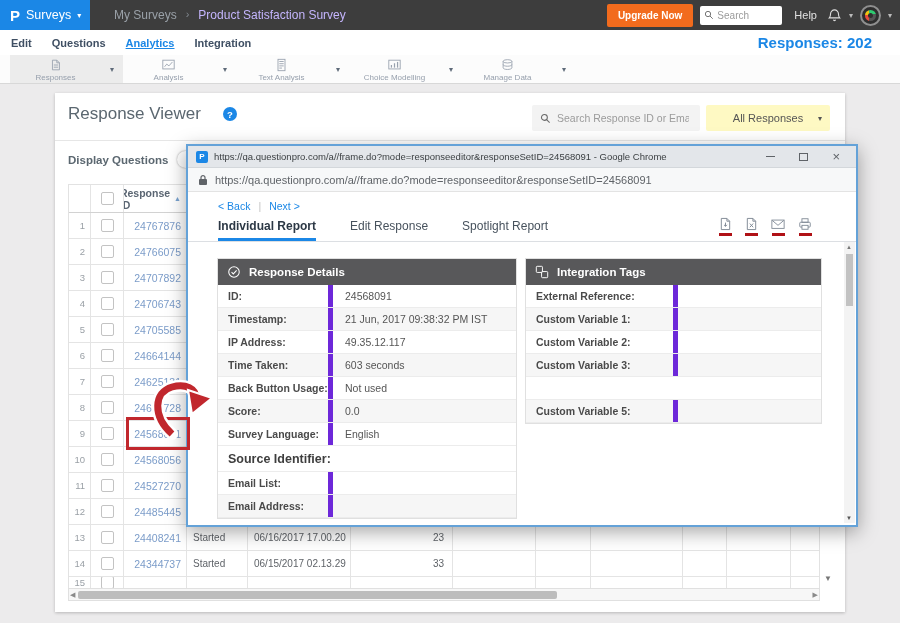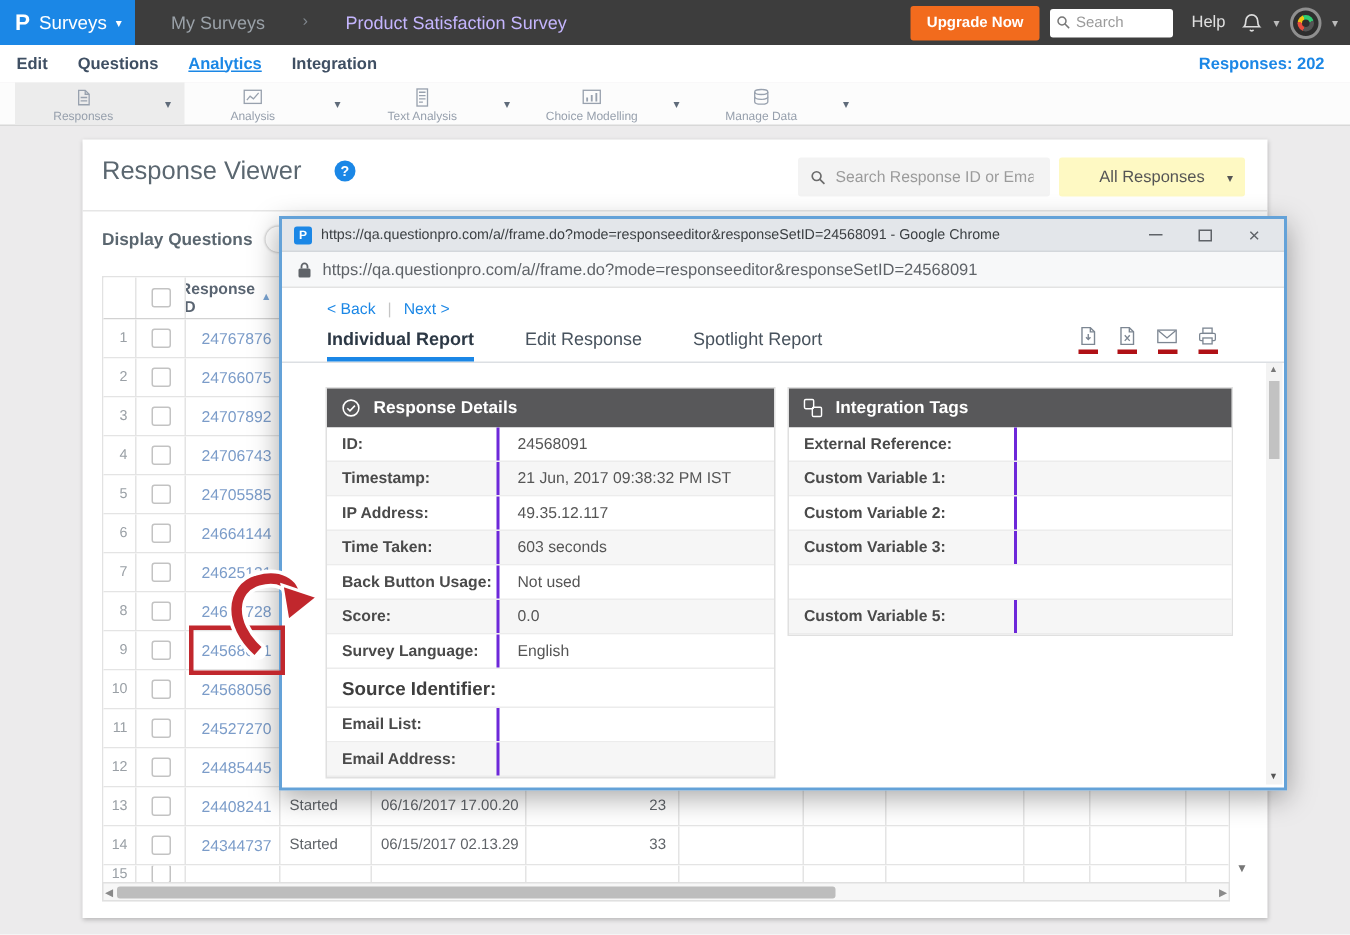--- a/index.html
+++ b/index.html
@@ -6,40 +6,40 @@
 html,body{width:900px;height:623px}
 body{font-family:"Liberation Sans",sans-serif;background:#ecebec;position:relative;overflow:hidden}
 .stage{position:absolute;left:0;top:0;width:900px;height:623px}
 
 
 .topbar{position:absolute;left:0;top:0;width:900px;height:30px;background:#3d3d3d;display:flex;align-items:center;z-index:5}
 .logo-block{width:90px;height:30px;background:#1b87e6;display:flex;align-items:center;padding-left:10px;gap:6px;cursor:pointer}
 .logo-p{color:#fff;font-weight:bold;font-size:15px;line-height:1}
 .logo-product{color:#fff;font-size:12.5px}
 .caret{font-size:8px;color:#fff}
-.breadcrumb{display:flex;align-items:flex-start;gap:25px;margin-left:24px;font-size:12px}
+.breadcrumb{display:flex;align-items:flex-start;gap:9px;margin-left:24px;font-size:12px}
 .bc-parent{color:#9aa1a8}
 .bc-sep{color:#80878e;font-size:11px}
 .bc-current{color:#c4b5fd}
 .topbar-right{margin-left:auto;display:flex;align-items:center;gap:7px;padding-right:8px}
 .upgrade{background:#f26b1d;color:#fff;border:none;font-size:10px;font-weight:bold;padding:6px 11px;border-radius:2px;font-family:inherit;cursor:pointer}
 .top-search{width:82px;height:19px;background:#fff;border-radius:2px;display:flex;align-items:center;padding:0 4px;gap:3px}
 .top-search input{border:none;outline:none;width:60px;font-size:10px;color:#444;background:transparent;font-family:inherit}
 input::placeholder{color:#9b9b9b}
 .help{color:#e0e0e0;font-size:11px;margin:0 3px 0 5px;cursor:pointer}
 .tb-caret{color:#bbb;font-size:8px}
 .avatar{width:21px;height:21px;border-radius:50%;background:#2e2e2e;border:2px solid #8f8f8f;position:relative;display:block;cursor:pointer}
 .gauge{position:absolute;left:3px;top:3px;width:11px;height:11px;border-radius:50%;background:conic-gradient(from 200deg,#e84c3d 0 80deg,#f1c40f 80deg 140deg,#2ecc71 140deg 230deg,#555 230deg 360deg)}
 .gauge::after{content:"";position:absolute;left:3px;top:3px;width:5px;height:5px;border-radius:50%;background:#2e2e2e}
 
 
 .subnav{position:absolute;left:0;top:30px;width:900px;height:25px;background:#fff;display:flex;align-items:center;gap:20px;padding-left:11px;font-size:11px;font-weight:bold;z-index:4}
 .nav-item{color:#3f4f63;cursor:pointer}
 .nav-item.active{color:#1b87e6;text-decoration:underline}
-.responses-count{margin-left:auto;padding-right:17px;color:#1b87e6;font-size:11px}
+.responses-count{margin-left:auto;padding-right:28px;color:#1b87e6;font-size:15px}
 
 
 .toolbar{position:absolute;left:0;top:55px;width:900px;height:29px;background:#fcfcfc;border-bottom:1px solid #d8d8d8;display:flex;padding-left:10px;z-index:4}
 .tool-group{width:113px;display:flex;align-items:center;cursor:pointer}
 .tool-group.active{background:#ececec}
 .tool-main{flex:1;display:flex;flex-direction:column;align-items:center;justify-content:center;gap:1px;padding-top:2px}
 .tool-label{font-size:8px;color:#97a0ad;white-space:nowrap}
 .tool-caret{width:22px;text-align:center;font-size:8px;color:#5f6b7a}
 
 
@@ -99,21 +99,21 @@
 .picon{display:flex;flex-direction:column;align-items:center;gap:2px;cursor:pointer}
 .redbar{width:13px;height:3px;background:#b01116}
 
 .panel{position:absolute;border:1px solid #e0e0e0;background:#fff}
 .panel.rd{left:29px;top:112px;width:300px}
 .panel.it{left:337px;top:112px;width:297px}
 .phead{height:26px;background:#58585a;color:#fff;display:flex;align-items:center;gap:8px;padding-left:9px;font-size:11.5px;font-weight:bold}
 .prow{display:flex;height:23px;border-bottom:1px solid #ececec;font-size:10.5px;background:#fff}
 .rd-rows .prow:nth-child(even),.it-rows .prow:nth-child(even){background:#f6f6f6}
 .email-rows .prow:nth-child(2){background:#f6f6f6}
-.plabel{width:115px;padding-left:10px;font-weight:bold;color:#4a4a4a;border-right:2px solid #6d28d9;display:flex;align-items:center}
+.plabel{width:115px;padding-left:10px;font-weight:bold;color:#4a4a4a;border-right:5px solid #6d28d9;display:flex;align-items:center}
 .it .plabel{width:152px}
 .pvalue{flex:1;padding-left:12px;color:#555;display:flex;align-items:center}
 .si-row{height:26px;display:flex;align-items:center;padding-left:10px;font-size:12.5px;font-weight:bold;color:#3e3e3e;border-bottom:1px solid #ececec;background:#fff}
 .pscroll{position:absolute;right:1px;top:96px;width:11px;height:281px;background:#f3f3f3}
 .ps-up{position:absolute;top:2px;left:2px;font-size:6px;color:#777;cursor:pointer}
 .ps-thumb{position:absolute;left:2px;top:12px;width:7px;height:52px;background:#c2c2c2;cursor:grab}
 .ps-down{position:absolute;bottom:2px;left:2px;font-size:6px;color:#555;cursor:pointer}
 
 
 .redbox{position:absolute;left:126px;top:417px;width:64px;height:33px;border:3px solid #c1272d;z-index:60}

